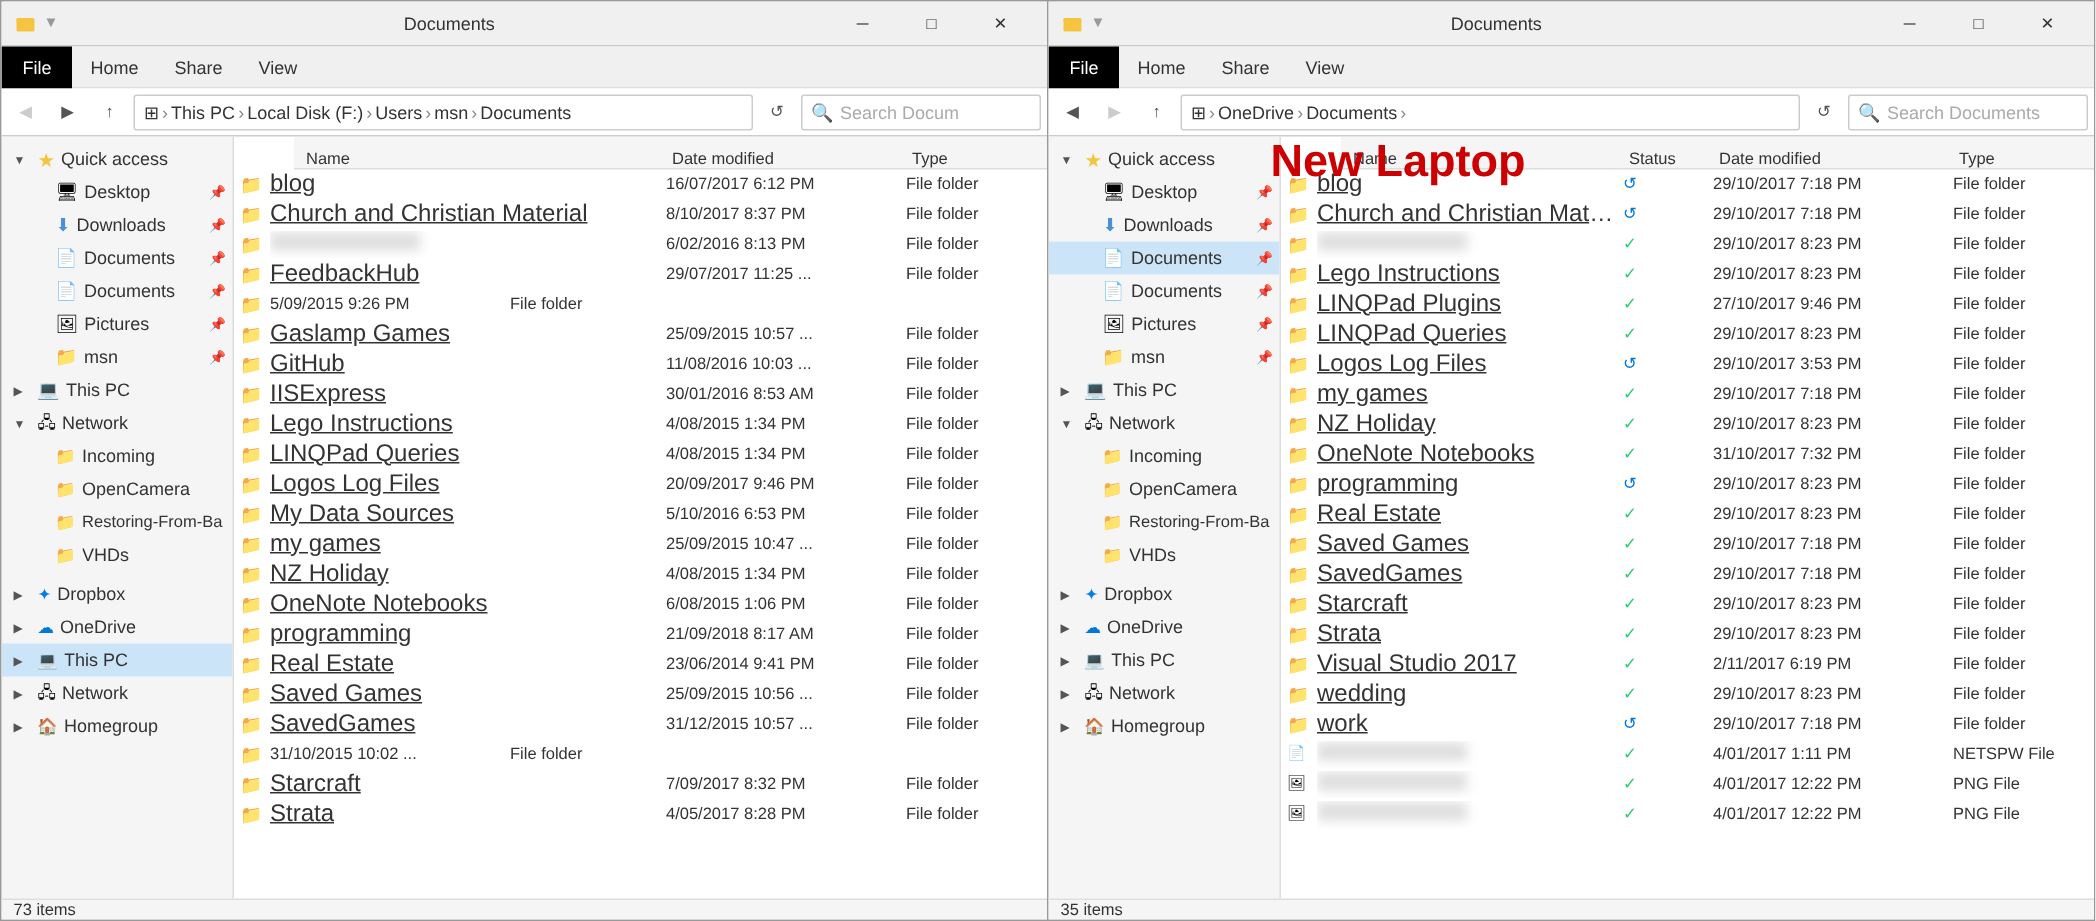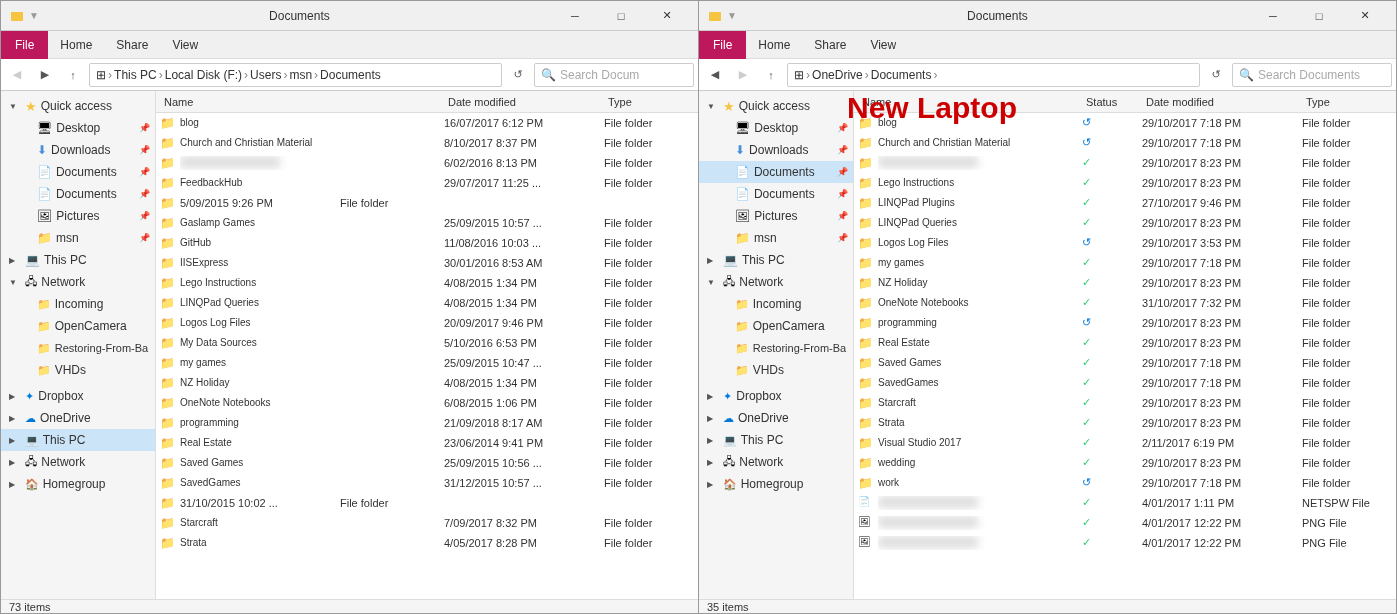--- a/index.html
+++ b/index.html
@@ -13,21 +13,21 @@
 
     
     .title-bar { display: flex; align-items: center; height: 30px; background: #f0f0f0; border-bottom: 1px solid #ccc; padding: 0 8px; user-select: none; }
     .title-bar-icons { display: flex; align-items: center; gap: 4px; }
     .title-bar-text { flex: 1; text-align: center; font-size: 12px; color: #333; margin-left: 8px; }
     .title-bar-controls { display: flex; align-items: center; }
     .title-btn { width: 46px; height: 30px; border: none; background: transparent; cursor: pointer; font-size: 11px; display: flex; align-items: center; justify-content: center; color: #333; }
 
     
     .menu-bar { display: flex; align-items: center; height: 28px; background: #f0f0f0; border-bottom: 1px solid #ddd; }
-    .menu-file-btn { background: #be185d; color: #fff; height: 28px; padding: 0 14px; border: none; font-size: 12px; cursor: pointer; }
+    .menu-file-btn { background: #000000; color: #fff; height: 28px; padding: 0 14px; border: none; font-size: 12px; cursor: pointer; }
     .menu-item { height: 28px; padding: 0 12px; border: none; background: transparent; font-size: 12px; cursor: pointer; color: #333; display: flex; align-items: center; }
 
     
     .address-bar { display: flex; align-items: center; height: 32px; background: #fff; border-bottom: 1px solid #ccc; padding: 0 4px; gap: 4px; }
     .nav-btn { width: 24px; height: 24px; border: 1px solid transparent; background: transparent; cursor: pointer; display: flex; align-items: center; justify-content: center; font-size: 11px; color: #555; border-radius: 2px; }
     .nav-btn.disabled { color: #ccc; cursor: default; }
     .address-path { flex: 1; height: 24px; border: 1px solid #ccc; background: #fff; padding: 0 6px; font-size: 12px; display: flex; align-items: center; color: #333; border-radius: 2px; }
     .search-box { width: 160px; height: 24px; border: 1px solid #ccc; background: #fff; padding: 0 6px; font-size: 12px; display: flex; align-items: center; color: #aaa; border-radius: 2px; gap: 4px; }
 
     
@@ -36,31 +36,31 @@
     
     .sidebar { width: 155px; background: #f5f5f5; border-right: 1px solid #ddd; overflow-y: auto; padding: 4px 0; flex-shrink: 0; }
     .sidebar-item { display: flex; align-items: center; height: 22px; padding: 0 4px 0 8px; cursor: pointer; gap: 4px; }
     .sidebar-item.selected { background: #cce4f7; }
     .sidebar-item .expand-arrow { width: 12px; font-size: 8px; color: #555; flex-shrink: 0; }
     .sidebar-item .item-label { font-size: 12px; color: #333; white-space: nowrap; overflow: hidden; text-overflow: ellipsis; flex: 1; }
     .sidebar-indented { padding-left: 20px; }
 
     
     .file-list-container { flex: 1; overflow: hidden; display: flex; flex-direction: column; }
-    .file-list-header { display: flex; align-items: center; height: 22px; background: #f5f5f5; border-bottom: 1px solid #ddd; padding: 0 4px; }
+    .file-list-header { display: flex; align-items: flex-end; height: 22px; background: #f5f5f5; border-bottom: 1px solid #ddd; padding: 0 4px; margin-left: 40px; }
     .col-header { font-size: 11px; color: #333; padding: 0 4px; cursor: pointer; white-space: nowrap; overflow: hidden; }
     .col-name { flex: 1; }
     .col-status { width: 60px; }
     .col-date { width: 160px; }
     .col-type { width: 90px; }
 
     .file-list { flex: 1; overflow-y: scroll; }
     .file-row { display: flex; align-items: center; height: 20px; padding: 0 4px; border-bottom: 1px solid transparent; }
     .file-row .file-icon { width: 16px; height: 13px; flex-shrink: 0; margin-right: 4px; }
-    .file-row .file-name { flex: 1; font-size: 10px; color: #333; white-space: nowrap; overflow: hidden; text-overflow: ellipsis; }
+    .file-row .file-name { flex: 1; font-size: 16px; color: #333; white-space: nowrap; overflow: hidden; text-overflow: ellipsis; text-decoration: underline; }
     .file-row .file-status { width: 60px; font-size: 11px; }
     .file-row .file-date { width: 160px; font-size: 11px; color: #333; }
     .file-row .file-type { width: 90px; font-size: 11px; color: #333; }
 
     
     .status-bar { height: 14px; background: #f5f5f5; border-top: 1px solid #ddd; display: flex; align-items: center; padding: 0 8px; font-size: 11px; color: #333; }
 
     
     ::-webkit-scrollbar { width: 14px; }
     ::-webkit-scrollbar-track { background: #f0f0f0; }

